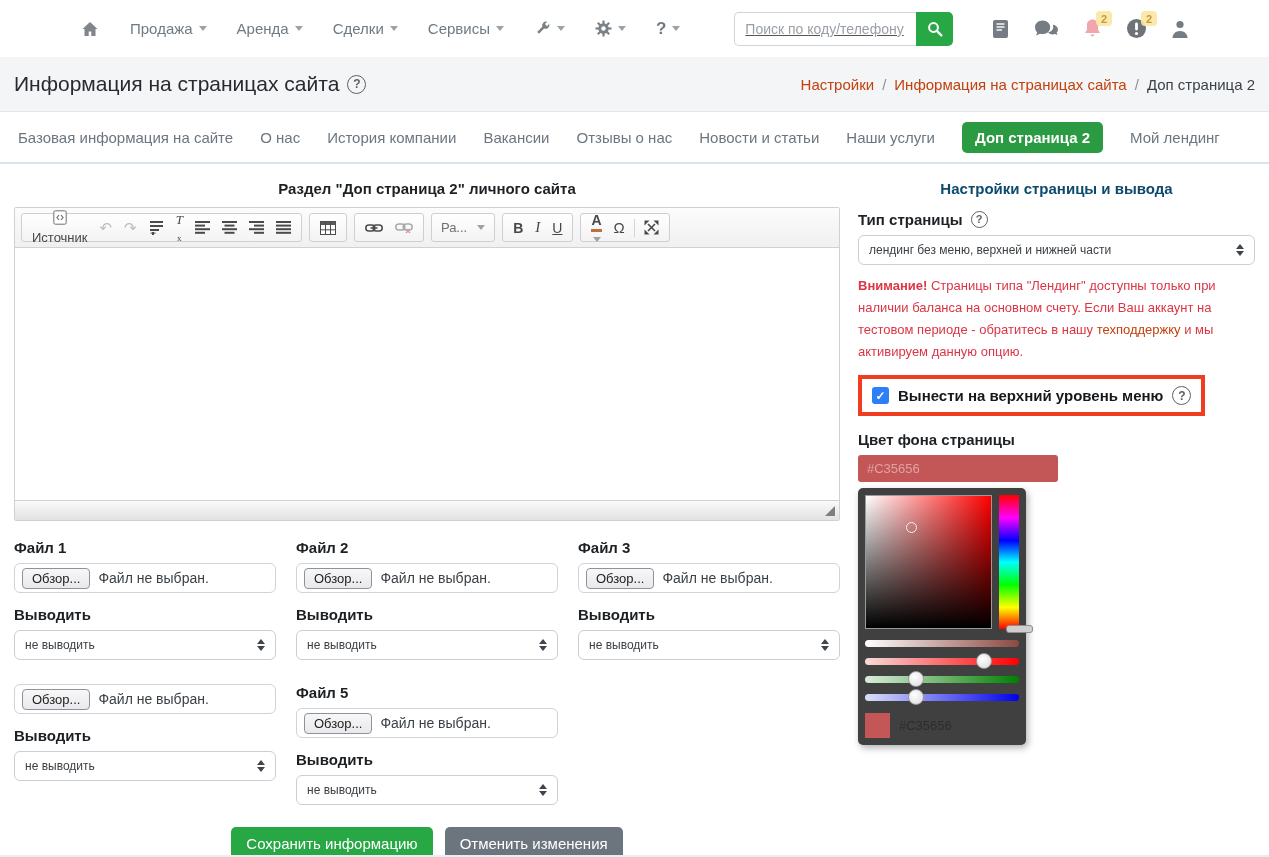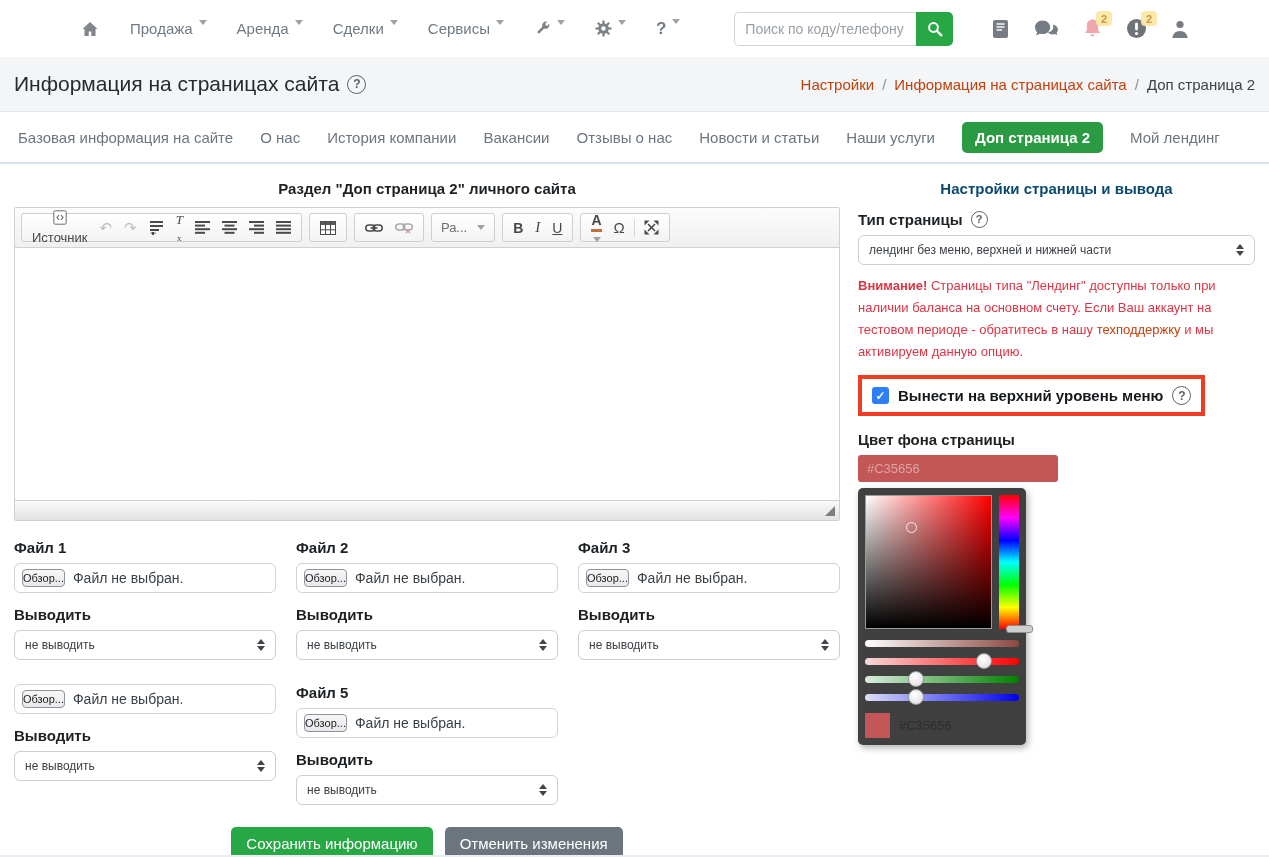--- a/index.html
+++ b/index.html
@@ -2,25 +2,25 @@
 <html><head>
 <meta charset="utf-8">
 <style>
   * { margin:0; padding:0; box-sizing:border-box; }
   html,body { background:#fff; }
   body { font-family:"Liberation Sans", sans-serif; color:#23272b; }
   .page { width:1269px; height:857px; background:#fff; overflow:hidden; position:relative; border-bottom:2px solid #e9edf0; }
 
   
   .navbar { height:57px; display:flex; align-items:center; padding:0 80px 0 80px; background:#fff; }
-  .nav-item { display:inline-flex; align-items:flex-start; gap:6px; color:#6f7a84; font-size:15px; margin-right:30px; cursor:pointer; white-space:nowrap; }
+  .nav-item { display:inline-flex; align-items:center; gap:6px; color:#6f7a84; font-size:15px; margin-right:30px; cursor:pointer; white-space:nowrap; }
   .caret { width:0; height:0; border-left:4px solid transparent; border-right:4px solid transparent; border-top:5px solid #9aa2aa; display:inline-block; }
   .nav-icon { display:inline-flex; align-items:center; }
   .search-group { display:flex; margin-left:24px; height:34px; }
-  .search-input { width:182px; height:34px; border:1px solid #ced4da; border-right:none; border-radius:5px 0 0 5px; padding:0 10px; font-size:14px; color:#555; outline:none; font-family:"Liberation Sans",sans-serif; }
+  .search-input { width:182px; height:34px; border:1px solid #ced4da; border-right:none; border-radius:5px 0 0 5px; padding:0 10px; font-size:14px; color:#555; outline:none; font-family:"Liberation Sans",sans-serif;text-decoration:underline; }
   .search-input::placeholder { color:#9aa0a6; }
   .search-btn { width:37px; height:34px; background:#28a745; border:none; border-radius:0 5px 5px 0; display:flex; align-items:center; justify-content:center; cursor:pointer; }
   .nav-right { margin-left:auto; display:flex; align-items:center; gap:24px; }
   .nav-right .icon-wrap { position:relative; display:inline-flex; }
   .badge { position:absolute; top:-7px; right:-10px; min-width:16px; height:15px; background:#fce8a2; color:#c08f35; font-size:11px; font-weight:bold; border-radius:4px; display:flex; align-items:center; justify-content:center; padding:0 3px; opacity:.92; }
   .qmark-menu { font-size:17px; font-weight:bold; color:#6f7a84; }
 
   
   .titlebar { height:55px; background:#f3f5f7; border-bottom:1px solid #e3e7ea; display:flex; align-items:center; justify-content:space-between; padding:0 14px; }
   .page-title { font-size:21px; color:#272b2f; display:flex; align-items:center; gap:8px; }
@@ -57,21 +57,21 @@
   .tb-tx sub { font-size:9px; font-style:normal; }
   .combo { display:inline-flex; align-items:center; gap:10px; border:1px solid #cfcfcf; border-radius:3px; background:linear-gradient(#ffffff,#f3f3f3); padding:0 9px; height:29px; color:#707070; font-size:13px; cursor:pointer; }
   .editor-body { height:252px; background:#fff; }
   .editor-bottom { height:20px; background:linear-gradient(#fafafa,#e2e2e2); border-top:1px solid #d1d1d1; position:relative; }
   .resize-tri { position:absolute; right:4px; bottom:4px; width:0; height:0; border-left:10px solid transparent; border-bottom:10px solid #7e7e7e; cursor:nwse-resize; }
 
   
   .files-grid { display:grid; grid-template-columns:repeat(3,262px); column-gap:20px; row-gap:24px; margin-top:18px; }
   .field-label { font-weight:bold; font-size:15px; color:#1d2124; margin-bottom:7px; }
   .file-box { border:1px solid #ced4da; border-radius:6px; height:30px; display:flex; align-items:center; padding:0 7px; gap:8px; background:#fff; }
-  .browse-btn { border:1px solid #8d939c; background:linear-gradient(#f7f7f7,#e9e9ec); border-radius:4px; font-size:11px; color:#222; padding:2px 0; cursor:pointer; white-space:nowrap; font-family:"Liberation Sans",sans-serif; }
+  .browse-btn { border:1px solid #8d939c; background:linear-gradient(#f7f7f7,#e9e9ec); border-radius:4px; font-size:13px; color:#222; padding:2px 9px; cursor:pointer; white-space:nowrap; font-family:"Liberation Sans",sans-serif; }
   .no-file { font-size:14px; color:#3c4146; white-space:nowrap; overflow:hidden; }
   .out-label { margin-top:13px; }
   .select-box { border:1px solid #c9cfd6; border-radius:6px; height:30px; display:flex; align-items:center; justify-content:space-between; padding:0 10px; background:#fff; cursor:pointer; }
   .select-box .sel-text { font-size:12px; color:#3c4146; }
   .updown { display:inline-flex; flex-direction:column; gap:2px; align-items:center; }
   .tri-up { width:0; height:0; border-left:4px solid transparent; border-right:4px solid transparent; border-bottom:5px solid #3f454b; }
   .tri-down { width:0; height:0; border-left:4px solid transparent; border-right:4px solid transparent; border-top:5px solid #3f454b; }
 
   
   .actions { display:flex; justify-content:center; gap:12px; margin:22px 0 10px; }

